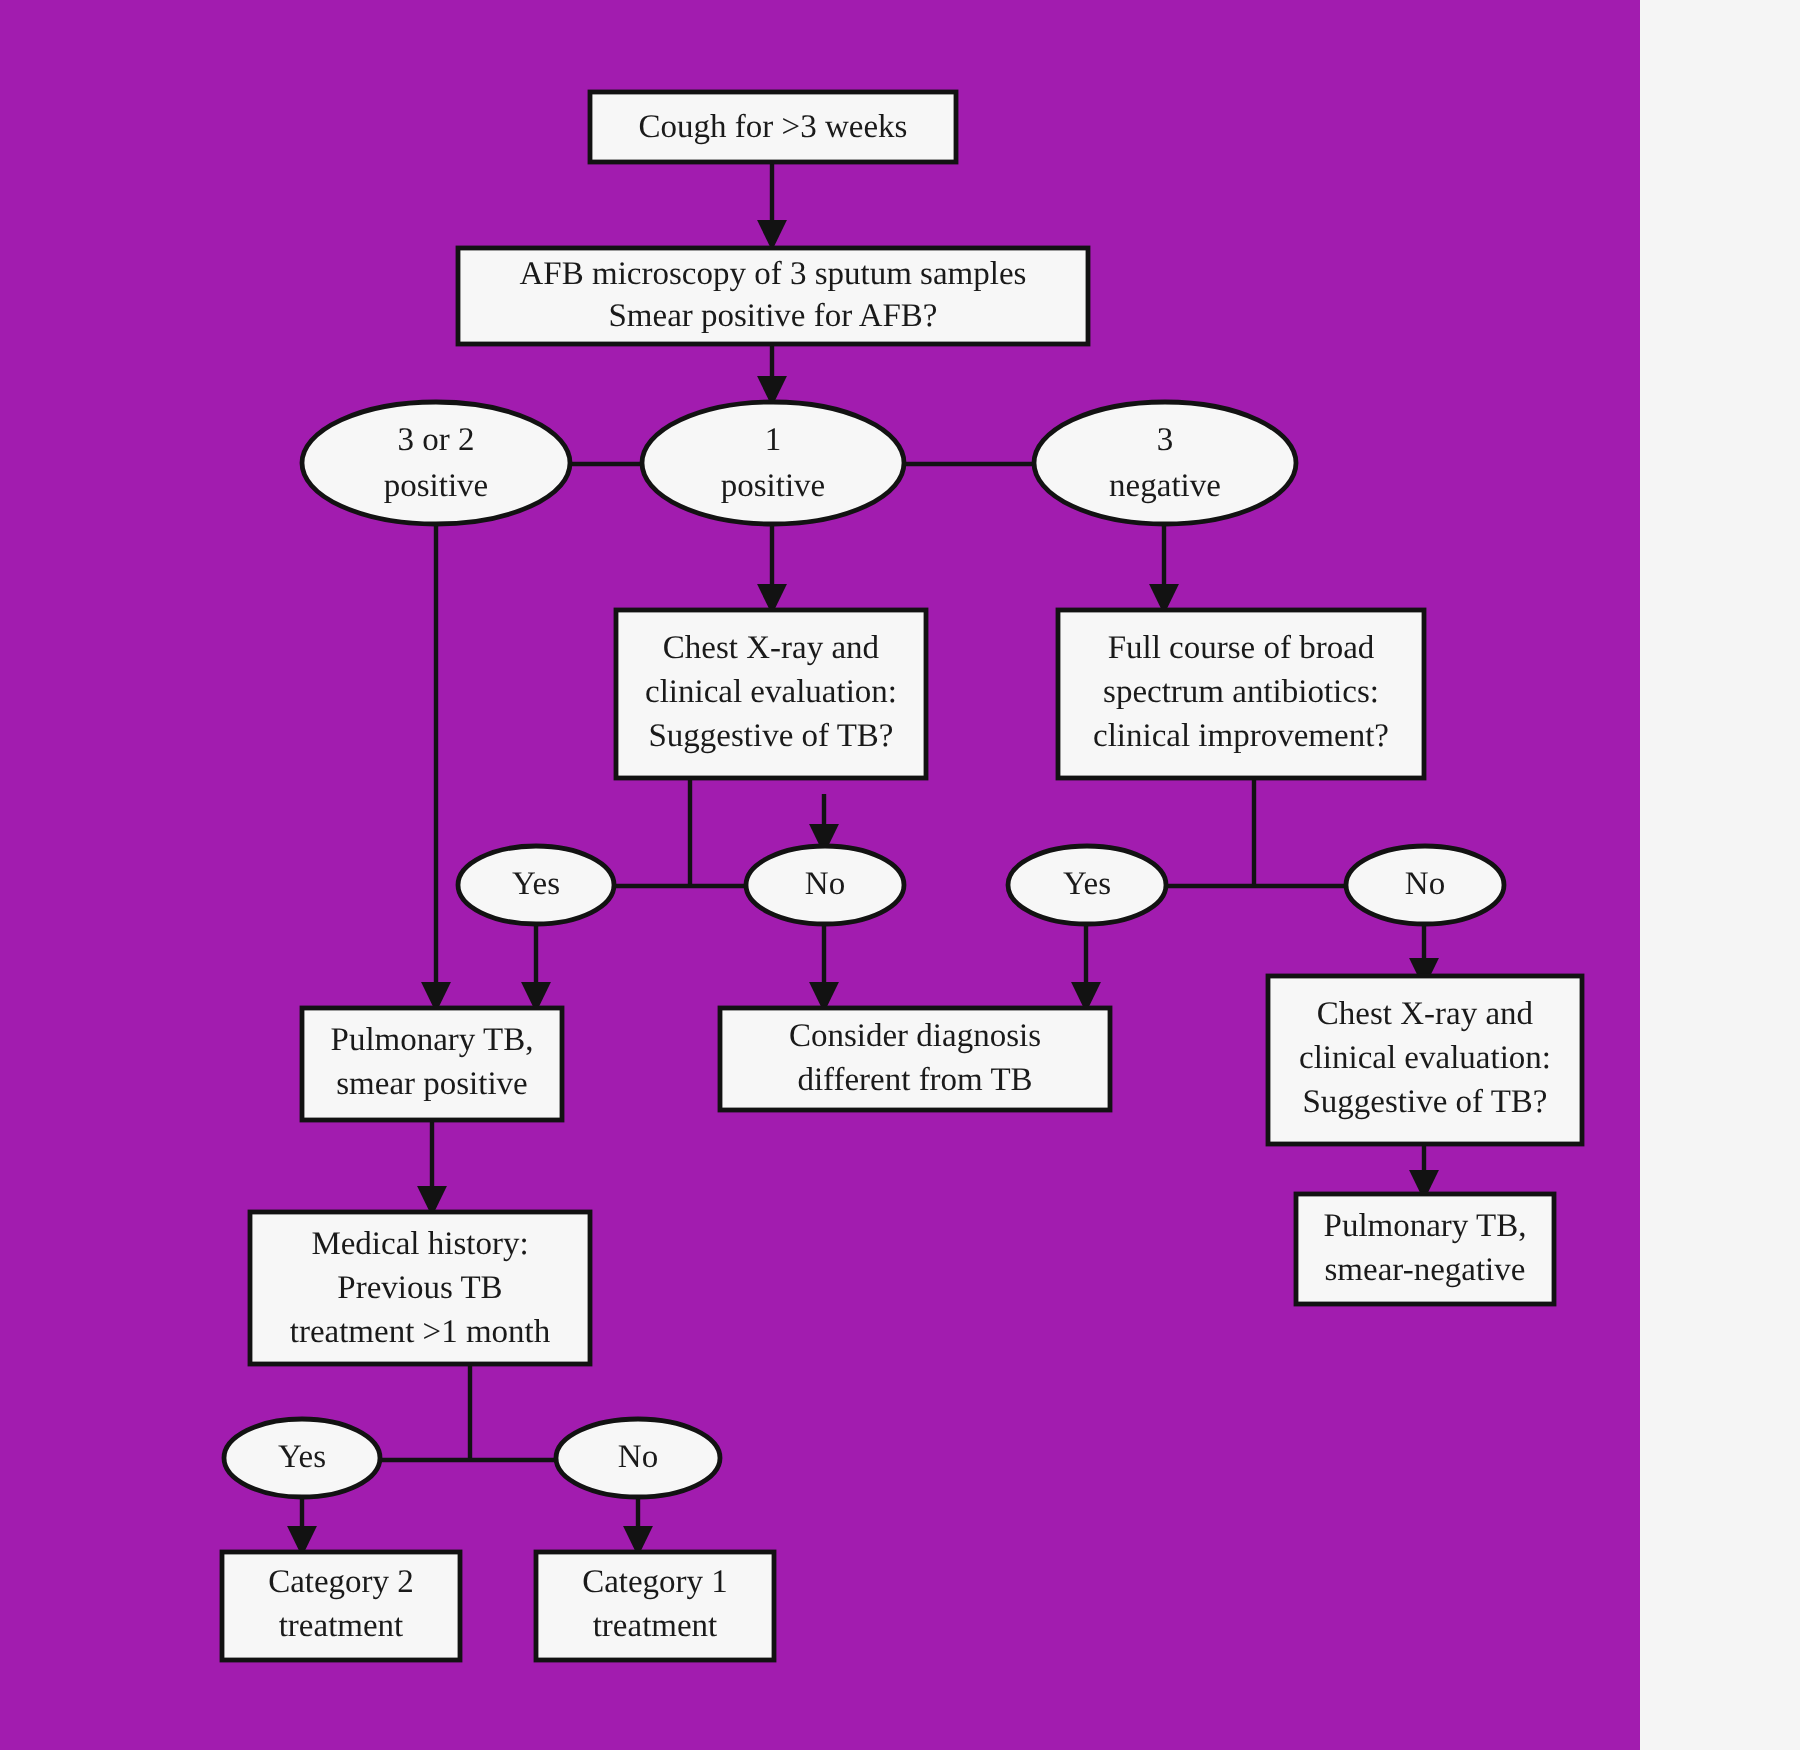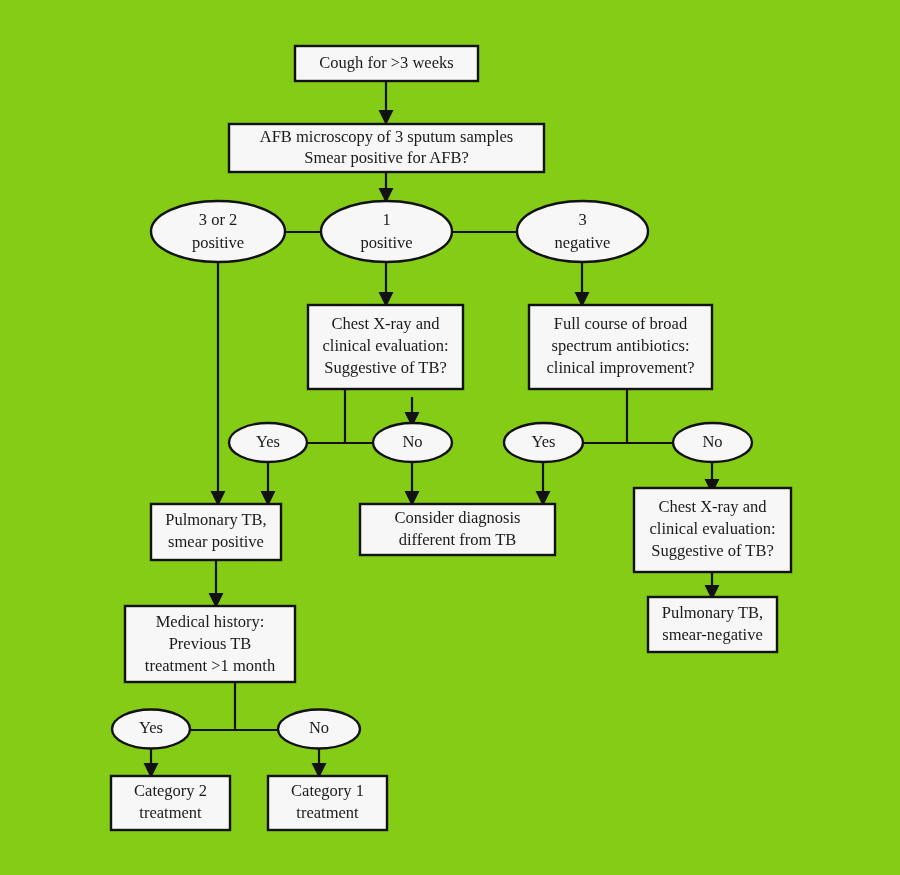--- a/index.html
+++ b/index.html
@@ -8,23 +8,23 @@
     background: #f5f5f5;
   }
   body {
     width: 900px;
     height: 875px;
     overflow: hidden;
     font-family: "Liberation Serif", "DejaVu Serif", serif;
   }
   #flowchart-root {
     position: relative;
-    width: 900px;
+    width: 820px;
     height: 875px;
-    background: #84cc16;
+    background: #a21caf;
   }
   svg#flow-svg {
     position: absolute;
     left: 0;
     top: 0;
     width: 900px;
     height: 875px;
     display: block;
   }
   .node-box {

